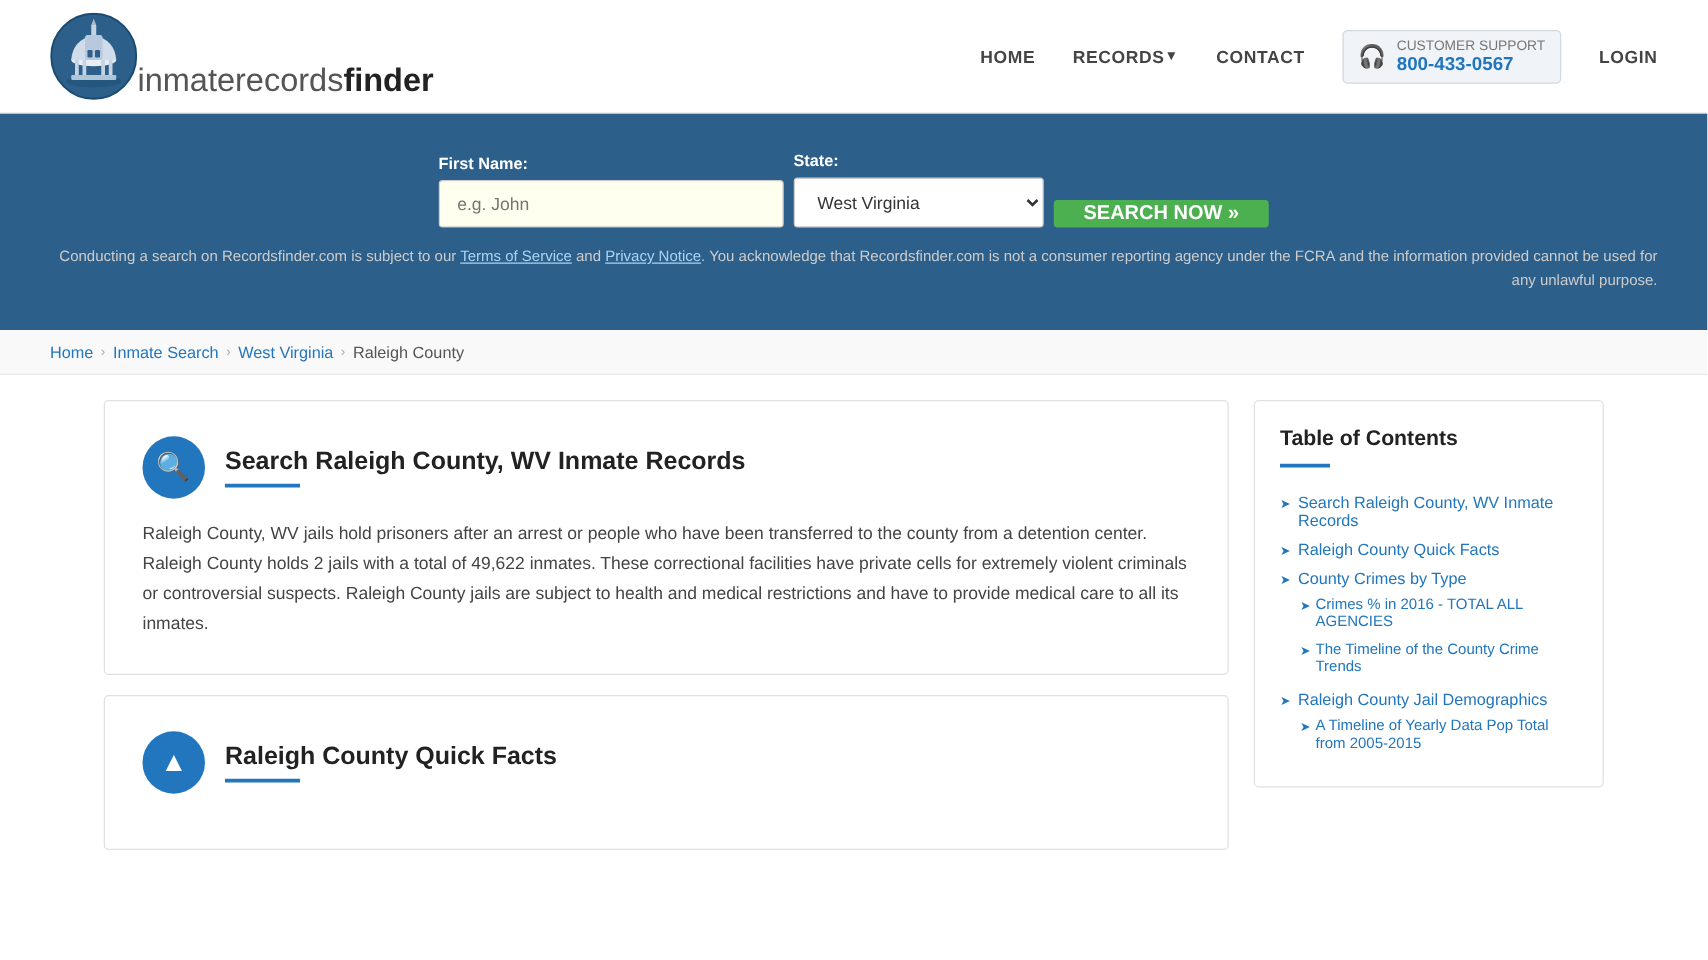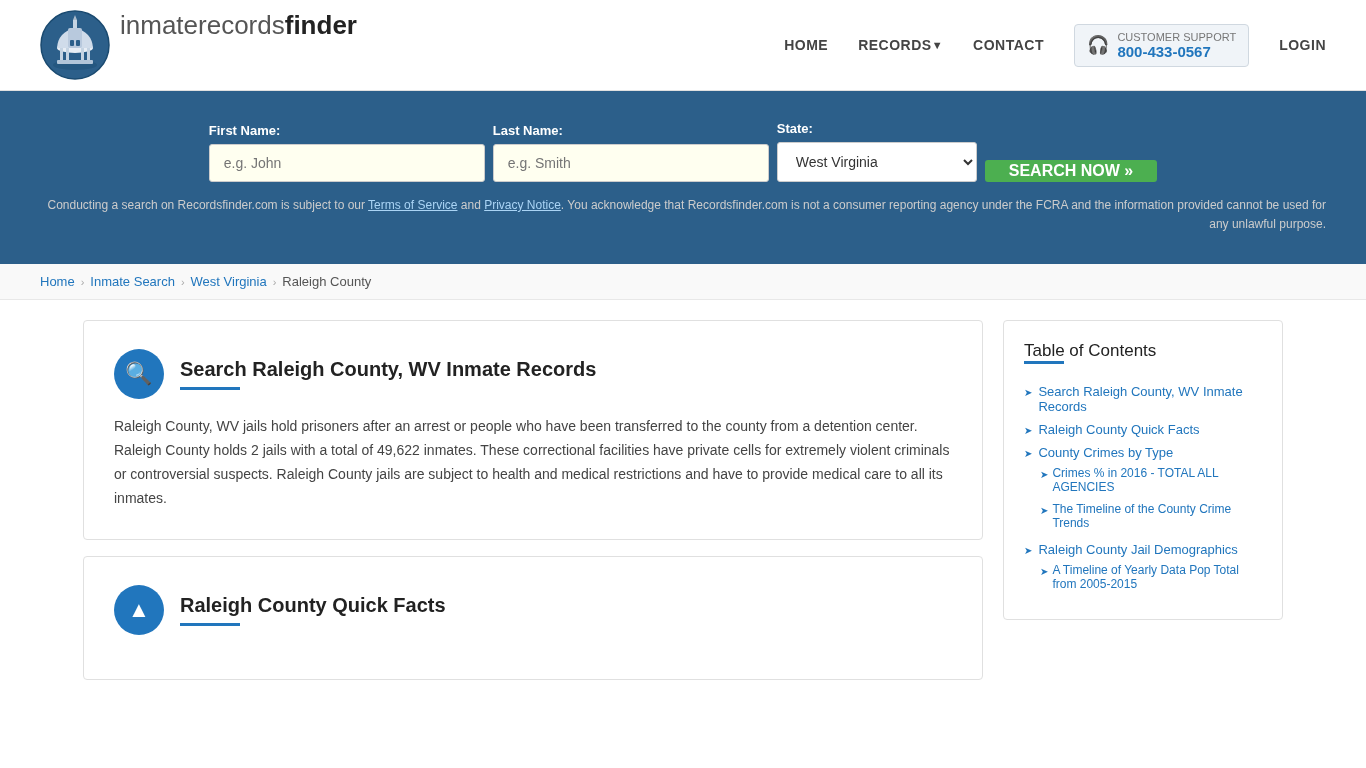--- a/index.html
+++ b/index.html
@@ -9,22 +9,21 @@
     .header {
       display: flex;
       align-items: center;
       justify-content: space-between;
       padding: 10px 40px;
       border-bottom: 1px solid #e0e0e0;
       background: #fff;
     }
     .logo-area {
       display: flex;
-      align-items: flex-start;
-      gap: 10px;
+      align-items: flex-end;
     }
     .logo-icon {
       width: 70px;
       height: 70px;
     }
     .nav {
       display: flex;
       align-items: center;
       gap: 30px;
     }
@@ -212,22 +211,23 @@
 
     
     .toc-card {
       background: #fff;
       border: 1px solid #e0e0e0;
       border-radius: 4px;
       padding: 20px;
     }
     .toc-title {
       font-size: 17px;
-      font-weight: 400;
+      font-weight: 700;
       color: #222;
+      margin-bottom: 10px;
     }
     .toc-divider {
       width: 40px;
       height: 3px;
       background: #2176bd;
       margin-bottom: 16px;
     }
     .toc-list {
       list-style: none;
       padding: 0;
@@ -305,24 +305,20 @@
     </div>
     <div class="login-btn">LOGIN</div>
   </nav>
 </header>
 
 <section class="hero">
   <div class="search-form">
     <div class="field-group">
       <label>First Name:</label>
       <input type="text" placeholder="e.g. John" style="">
-    </div>
-    <div class="field-group">
-      <label>Last Name:</label>
-      <input type="text" placeholder="e.g. Smith" style="">
     </div>
     <div class="field-group">
       <label>State:</label>
       <select>
         <option>West Virginia</option>
       </select>
     </div>
     <button class="search-btn">SEARCH NOW »</button>
   </div>
   <div class="disclaimer">

